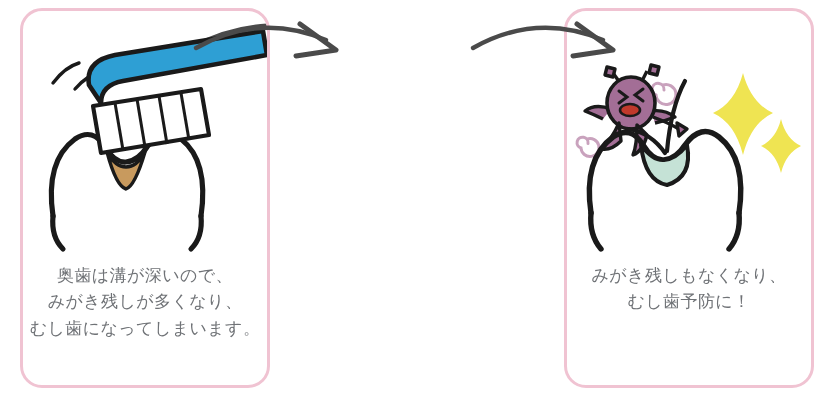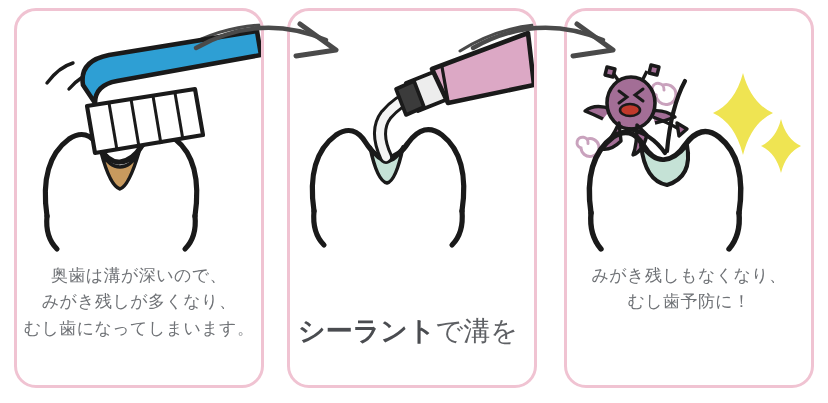--- a/index.html
+++ b/index.html
@@ -24,21 +24,21 @@
     position: absolute;
     top: 8px;
     width: 250px;
     height: 380px;
     box-sizing: border-box;
     border: 3px solid #f0c3d2;
     border-radius: 22px;
     background: #ffffff;
     overflow: hidden;
   }
-  #panel-1 { left: 14px; }
+  #panel-1 { left: 20px; }
   #panel-2 { left: 287px; }
   #panel-3 { left: 564px; padding-left: 44px; }
 
   .art {
     position: absolute;
     left: 0; top: 0;
     width: 244px;
     height: 260px;
   }
   .caption {
@@ -111,48 +111,20 @@
         </g>
 
         <path d="M66 74 Q 62 50 92 44 L 240 20 L 244 44 L 100 70 Q 78 74 78 92 Z" fill="#2e9fd4" stroke="#1a1a1a" stroke-width="4.6" stroke-linejoin="round"></path>
       </g>
     </svg>
     <div class="caption small">奥歯は溝が深いので、
 みがき残しが多くなり、
 むし歯になってしまいます。</div>
   </div>
 
-  <div class="panel" id="panel-2">
-    <svg class="art" viewBox="0 0 244 260">
-
-      <path d="M170 40 Q 205 18 244 14" stroke="#4a4a4a" stroke-width="3" fill="none" stroke-linecap="round"></path>
-
-      <g fill="none" stroke="#1a1a1a" stroke-width="5.2" stroke-linecap="round" stroke-linejoin="round">
-        <path d="M24 200 Q 16 146 46 124 Q 64 112 76 132 Q 86 148 97 147 Q 109 146 118 132 Q 134 110 152 124 Q 180 146 172 200"></path>
-        <path d="M24 200 Q 22 222 34 234"></path>
-        <path d="M172 200 Q 174 222 162 234"></path>
-      </g>
-
-      <path d="M80 136 Q 88 150 97 150 Q 106 150 113 136 Q 106 170 97 172 Q 87 170 80 136 Z" fill="#c5e2d6" stroke="#1a1a1a" stroke-width="3.6" stroke-linejoin="round"></path>
-
-      <path d="M96 146 Q 84 120 96 104 Q 108 90 124 84" fill="none" stroke="#1a1a1a" stroke-width="14" stroke-linecap="round"></path>
-      <path d="M96 146 Q 84 120 96 104 Q 108 90 124 84" fill="none" stroke="#f4f4f4" stroke-width="8" stroke-linecap="round"></path>
-
-      <path d="M116 72 L 146 60 L 158 88 L 128 100 Z" fill="#ededed" stroke="#1a1a1a" stroke-width="4" stroke-linejoin="round"></path>
-
-      <path d="M106 78 L 124 70 L 134 96 L 116 104 Z" fill="#3b3b3b" stroke="#1a1a1a" stroke-width="3.6" stroke-linejoin="round"></path>
-
-      <path d="M142 58 L 238 22 L 244 74 L 158 92 Z" fill="#dca8c5" stroke="#1a1a1a" stroke-width="4.6" stroke-linejoin="round"></path>
-      <path d="M152 56 L 158 90" fill="none" stroke="#1a1a1a" stroke-width="3.2"></path>
-    </svg>
-    <div class="caption large">
-      <span class="bold">シーラント</span><span>で溝を</span><br>
-      
-    </div>
-  </div>
 
   <div class="panel" id="panel-3">
     <svg class="art" viewBox="0 0 244 260">
 
       <g fill="#efe452">
         <path d="M176 62 Q 184 92 206 102 Q 184 112 176 144 Q 168 112 146 102 Q 168 92 176 62 Z"></path>
         <path d="M214 108 Q 219 128 234 135 Q 219 142 214 162 Q 209 142 194 135 Q 209 128 214 108 Z"></path>
       </g>
 
       <g fill="none" stroke="#c9a2bd" stroke-width="3" stroke-linecap="round">

